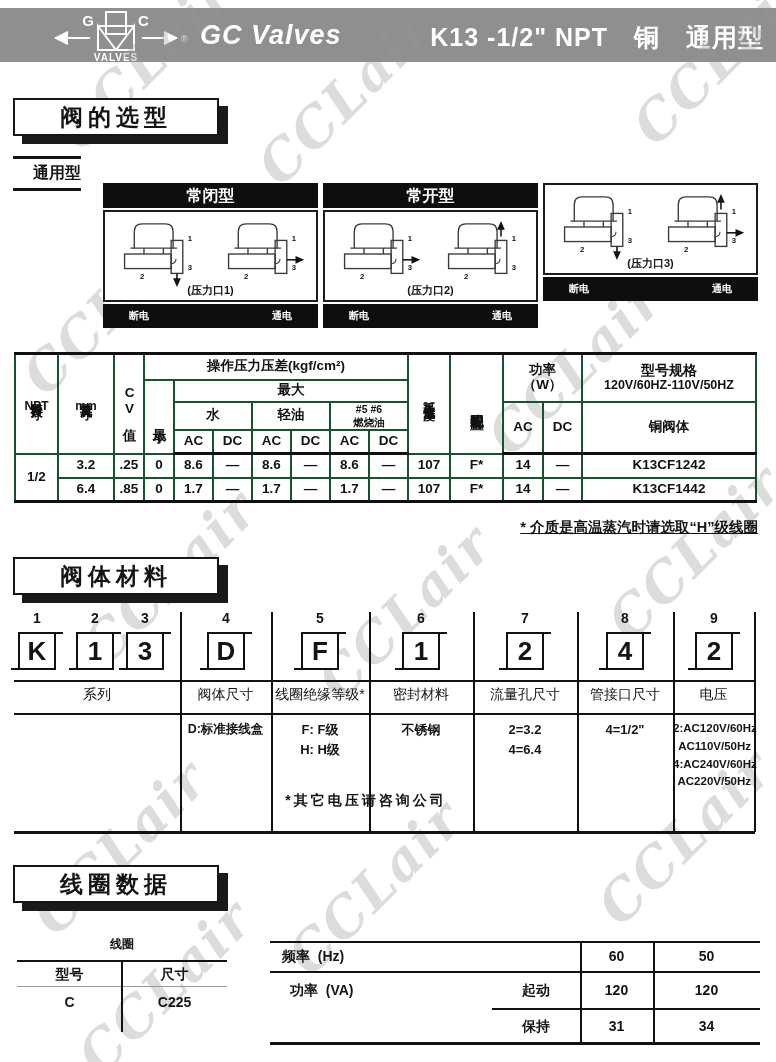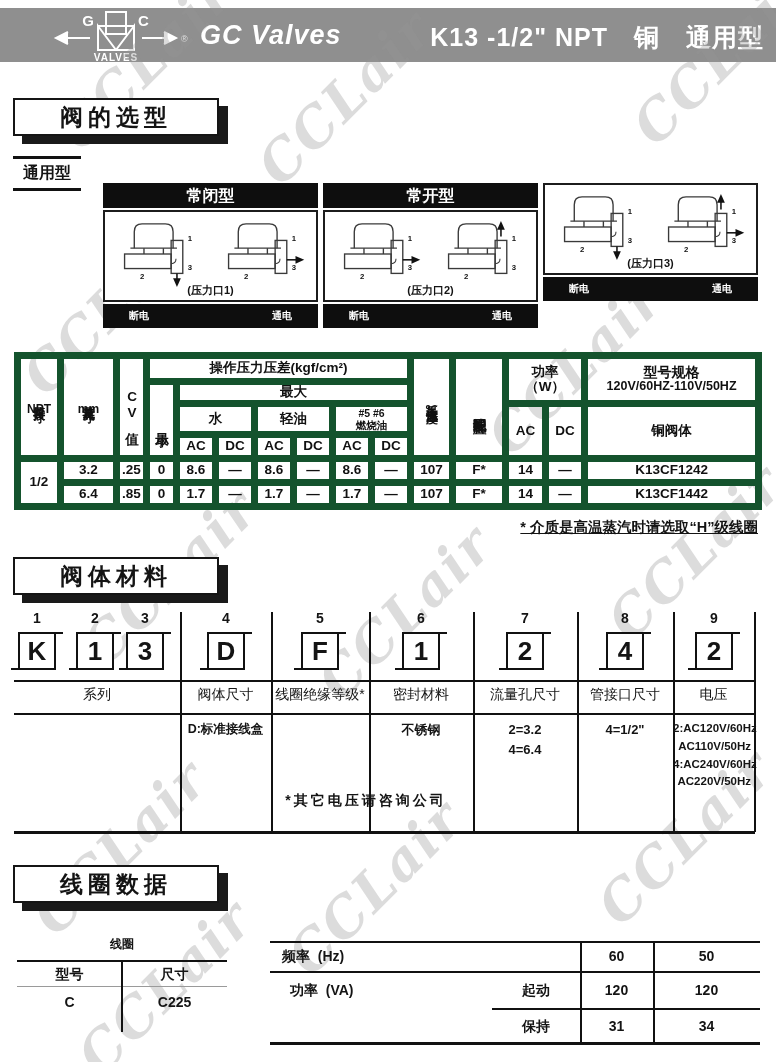--- a/index.html
+++ b/index.html
@@ -10,36 +10,36 @@
       transform:rotate(-45deg);pointer-events:none;z-index:5;white-space:nowrap;}
   
   .topbar{position:absolute;left:0;top:8px;width:776px;height:54px;background:#8f8f8f;z-index:2;}
   .logo{position:absolute;left:50px;top:2px;}
   .brand{position:absolute;left:200px;top:12px;font-size:27px;font-weight:bold;font-style:italic;color:#fff;letter-spacing:1px;}
   .doc-title{position:absolute;right:12px;top:13px;font-size:25px;font-weight:bold;color:#fff;letter-spacing:1px;}
   
   .title-box{position:absolute;left:13px;width:202px;height:34px;background:#fff;border:2px solid #151515;
      box-shadow:9px 8px 0 #1a1a1a;display:flex;align-items:center;justify-content:center;
      font-size:23px;font-weight:bold;letter-spacing:5px;z-index:6;}
-  .subtype{position:absolute;left:13px;top:156px;width:68px;text-align:center;border-top:3px solid #111;
+  .subtype{position:absolute;left:13px;top:156px;width:68px;text-align:right;border-top:3px solid #111;
      border-bottom:3px solid #111;padding:4px 0;font-size:16px;font-weight:bold;z-index:6;}
   
   .valve-boxes{position:absolute;left:103px;top:183px;width:656px;display:flex;gap:5px;z-index:6;}
   .vbox{width:215px;}
   .vt-head{height:25px;line-height:25px;background:#0e0e0e;color:#fff;text-align:center;
      font-size:16px;font-weight:bold;margin-bottom:2px;}
   .vt-body{height:88px;border:2px solid #1c1c1c;background:#fff;position:relative;margin-bottom:2px;}
   .vt-caption{position:absolute;bottom:2px;left:0;width:100%;text-align:center;font-size:11px;font-weight:bold;}
   .vt-foot{height:24px;line-height:24px;background:#0e0e0e;color:#fff;display:flex;
      justify-content:space-between;padding:0 26px;font-size:10px;font-weight:bold;}
   .valve-svg{position:absolute;top:2px;}
   
   table.spec{position:absolute;left:14px;top:352px;width:741px;border-collapse:collapse;table-layout:fixed;
      z-index:6;border-top:3px solid #101010;border-bottom:3px solid #101010;background:transparent;}
-  .spec th,.spec td{border:7px solid #14532d;text-align:center;vertical-align:middle;padding:0;
+  .spec th,.spec td{border:2px solid #14532d;text-align:center;vertical-align:middle;padding:0;
      font-weight:bold;color:#111;font-size:13.5px;line-height:1.1;overflow:hidden;}
   .spec thead tr.r1{height:26px;} .spec thead tr.r2{height:22px;}
   .spec thead tr.r3{height:28px;} .spec thead tr.r4{height:24px;}
   .spec tbody tr{height:24px;}
   .spec tr.r4 th,.spec .hbt{border-bottom:3px solid #101010;}
   .vt-txt{writing-mode:vertical-rl;text-orientation:upright;display:inline-block;line-height:1.05;letter-spacing:1px;}
   .stack{display:flex;flex-direction:column;align-items:center;gap:1px;}
   .hu{font-size:12px;}
   .pg{font-size:14px;}
   .fuel div{font-size:10.5px;line-height:1.15;}
@@ -406,20 +406,21 @@
         </div>
         <div class="cg-label">阀体尺寸</div>
         <div class="cg-desc small">D:标准接线盒</div>
       </div>
       <div class="cgroup" style="left: 257px; width: 98px;">
         <div class="code-unit" style="left:30px">
           <div class="code-num">5</div>
           <div class="code-box">F</div>
         </div>
         <div class="cg-label">线圈绝缘等级*</div>
+        <div class="cg-desc">F: F级<br>H: H级</div>
       </div>
       <div class="cgroup" style="left: 355px; width: 104px;">
         <div class="code-unit" style="left:33px">
           <div class="code-num">6</div>
           <div class="code-box">1</div>
         </div>
         <div class="cg-label">密封材料</div>
         <div class="cg-desc">不锈钢</div>
       </div>
       <div class="cgroup" style="left: 459px; width: 104px;">

